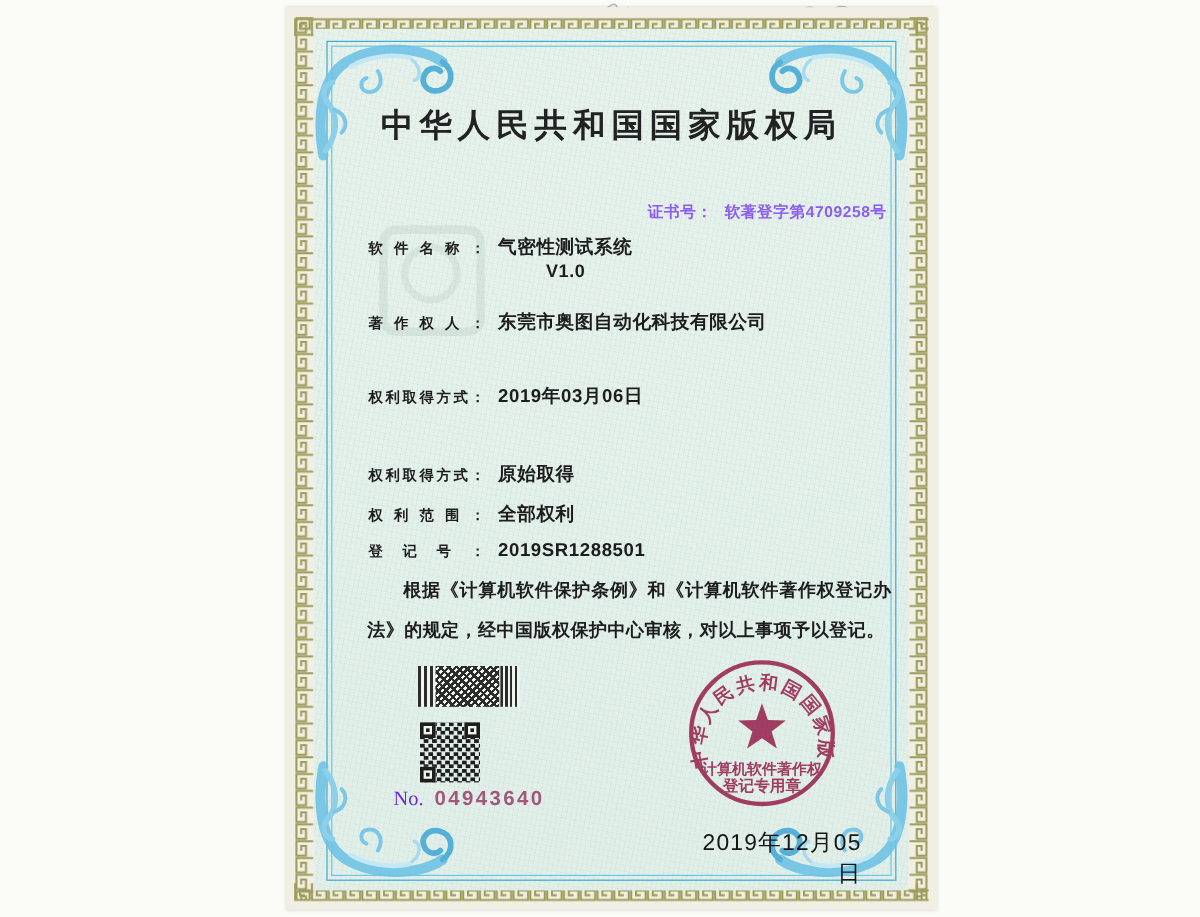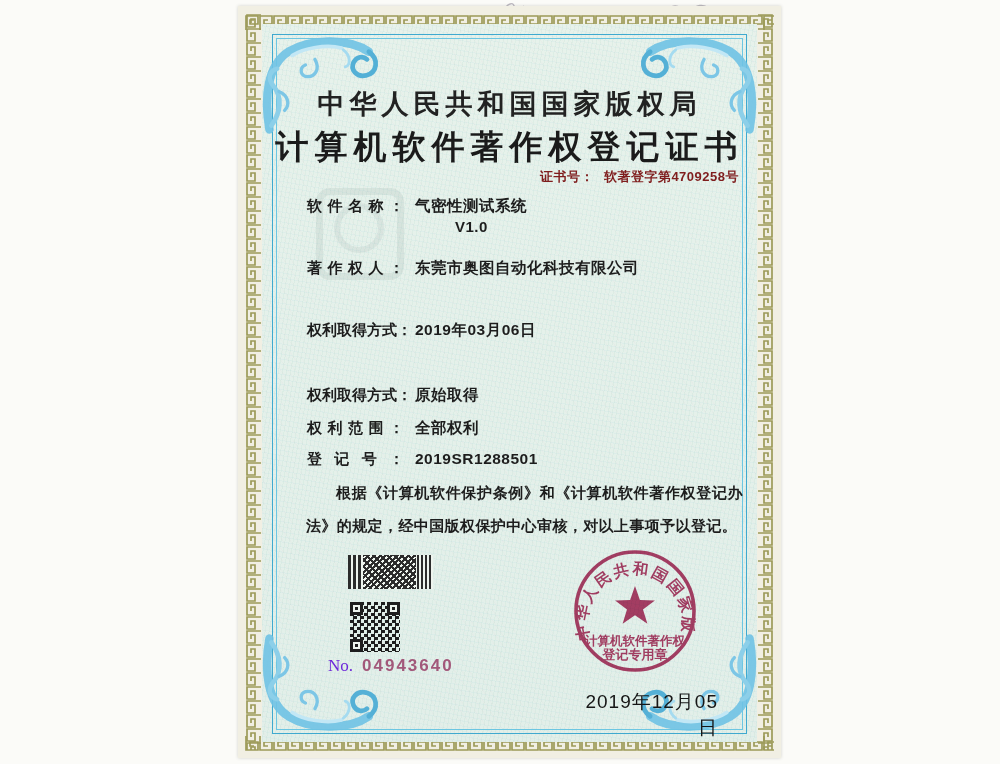--- a/index.html
+++ b/index.html
@@ -59,26 +59,26 @@
     font-family:"Liberation Serif", serif;
     font-size:27px;font-weight:700;letter-spacing:5px;color:#222;
   }
   .cert-title{
     position:absolute;left:0;right:0;top:119px;text-align:center;
     font-family:"Liberation Serif", serif;
     font-size:33px;font-weight:700;letter-spacing:6px;color:#1b1b1b;
   }
   .cert-no{
     position:absolute;right:42px;top:162px;
-    font-size:13px;font-weight:700;color:#7f1d1d;letter-spacing:.5px;
+    font-size:13px;font-weight:700;color:#8b5cf6;letter-spacing:.5px;
   }
   .cert-no .lbl{margin-right:10px;}
   .field-row{position:absolute;left:69px;white-space:nowrap;color:#1d1d1d;}
   .field-label{
-    display:inline-block;width:97px;font-size:15px;font-weight:700;
+    display:inline-block;width:97px;font-size:12px;font-weight:700;
     text-align:justify;text-align-last:justify;vertical-align:baseline;
   }
   .field-value{font-size:15.5px;font-weight:700;margin-left:11px;letter-spacing:.5px;}
   .field-value2{
     position:absolute;left:177px;top:212px;
     font-size:15px;font-weight:700;color:#1d1d1d;letter-spacing:.5px;margin-left:40px;
   }
   .statement{
     position:absolute;left:68px;top:470px;width:437px;
     font-size:15px;font-weight:600;line-height:33px;color:#1d1d1d;
@@ -215,21 +215,20 @@
       <path d="M34,26 C46,18 70,14 86,18" stroke="#c2e7f5" stroke-width="4"></path>
       <path d="M58,30 C64,40 58,50 48,48 C42,46 42,38 48,36" stroke="#7cc6e6" stroke-width="3.5"></path>
       <path d="M20,64 C30,68 32,78 26,84" stroke="#7cc6e6" stroke-width="3.5"></path>
       <path d="M88,20 C96,26 96,36 90,38" stroke="#a5dbF0" stroke-width="3"></path>
     </g>
   </svg>
 
   <div class="ghost"></div>
 
   <div class="authority">中华人民共和国国家版权局</div>
-  <div class="cert-title">计算机软件著作权登记证书</div>
   <div class="cert-no">
     <span class="lbl">证书号：</span><span>软著登字第4709258号</span>
   </div>
 
   <div class="field-row" style="top:190px">
     <span class="field-label">软件名称：</span><span class="field-value">气密性测试系统</span>
   </div>
   <div class="field-value2">V1.0</div>
   <div class="field-row" style="top:252px">
     <span class="field-label">著作权人：</span><span class="field-value">东莞市奥图自动化科技有限公司</span>

